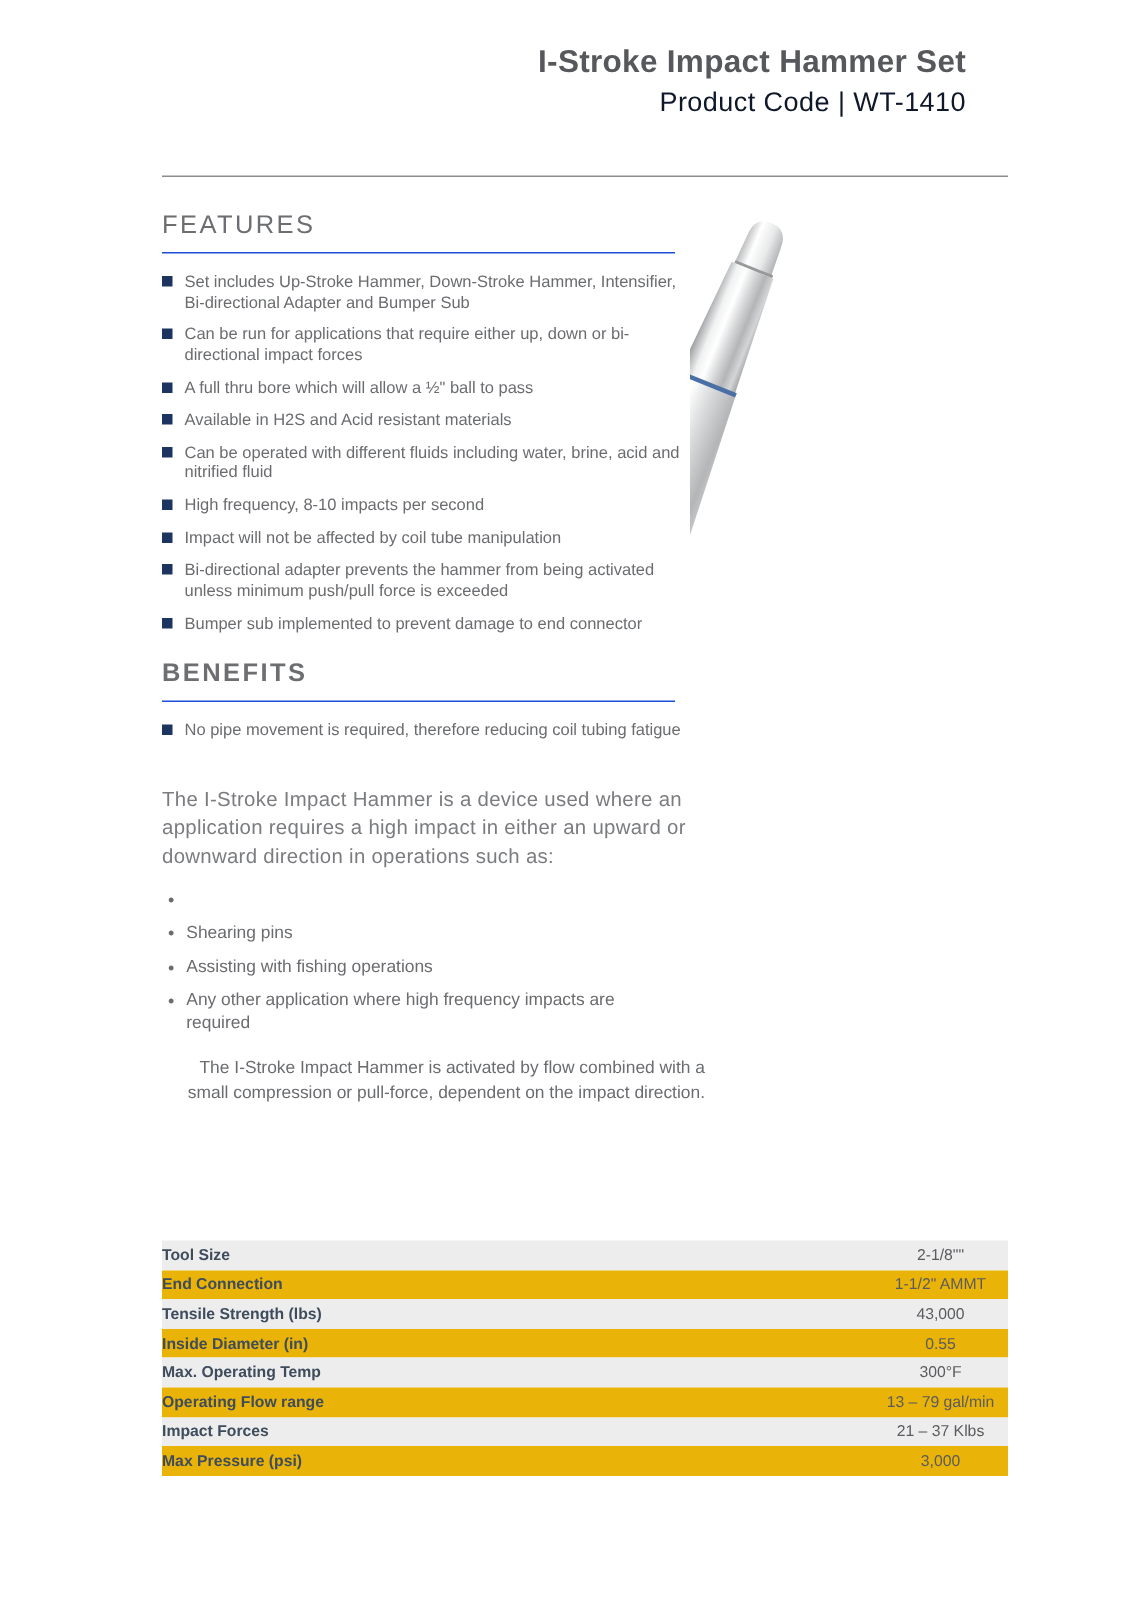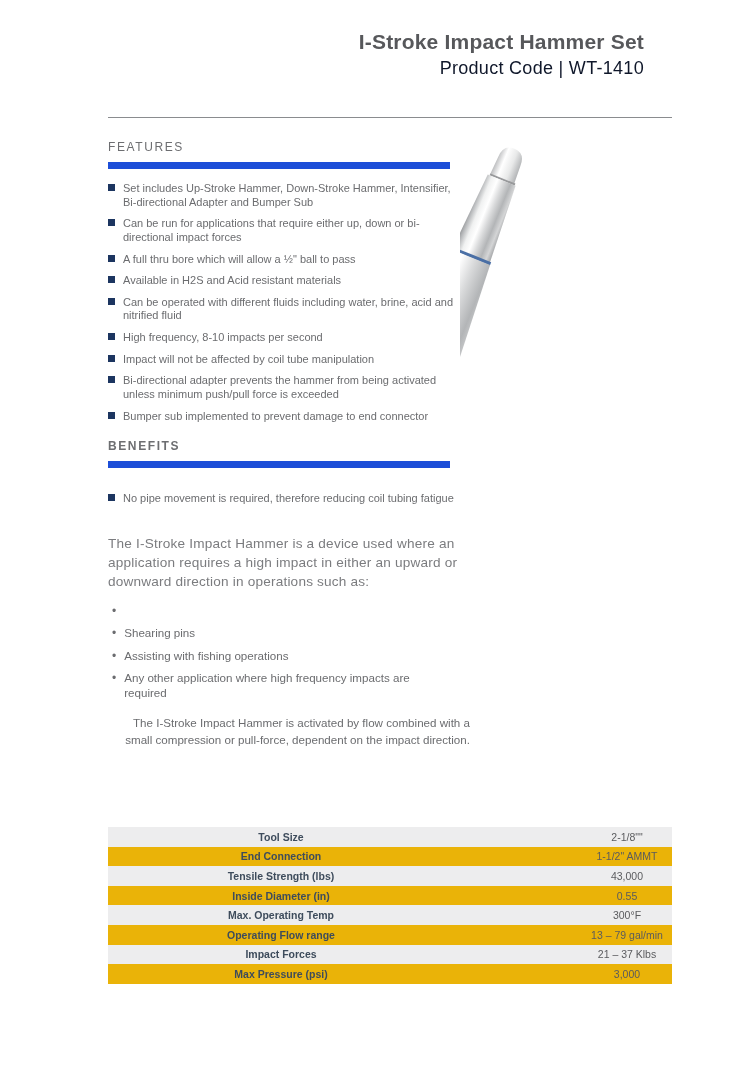--- a/index.html
+++ b/index.html
@@ -15,49 +15,49 @@
 
   
   .header { position:absolute; top:30px; right:28px; text-align:right; }
   .title { font-size:21px; font-weight:bold; color:#57585b; letter-spacing:0.2px; }
   .subtitle { font-size:18px; font-weight:400; color:#0f172a; margin-top:4px; letter-spacing:0.3px; }
   .top-rule { position:absolute; top:117px; left:30px; width:692px; height:1px; background:#8a8c8f; }
 
   
   .left-col { position:absolute; left:30px; top:140px; width:352px; }
   .section-heading {
-    font-size:12px; color:#6d6e71; letter-spacing:1.6px;
-    padding-bottom:8px; border-bottom:7px solid #1d4ed8; width:342px;
+    font-size:17px; color:#6d6e71; letter-spacing:1.6px;
+    padding-bottom:8px; border-bottom:1px solid #1d4ed8; width:342px;
   }
   .feature-list { margin-top:13px; }
   .feature-item { display:flex; margin-bottom:8px; }
   .sq-bullet { flex:0 0 auto; width:7px; height:7px; background:#1c3560; margin:2px 8px 0 0; }
   .feature-text { font-size:11px; line-height:1.24; color:#6b6c6f; width:332px; }
 
   .benefits-heading-wrap { margin-top:16px;font-weight:bold; }
-  .benefit-list { margin-top:24px; }
+  .benefit-list { margin-top:13px; }
 
   .intro-para { margin-top:28px; font-size:13.6px; line-height:1.4; color:#7b7c7f; width:352px; letter-spacing:0.2px; }
 
   .app-list { margin-top:13px; }
   .app-item { display:flex; margin-bottom:8px; }
   .dot-bullet { flex:0 0 auto; font-size:12px; color:#6b6c6f; margin:0 8px 0 4px; line-height:1.2; }
   .app-text { font-size:11.6px; line-height:1.25; color:#6b6c6f; width:310px; }
 
   .closing-para { margin-top:15px; font-size:11.6px; line-height:1.45; color:#6b6c6f; width:362px;text-align:right; }
 
   
   .tool-figure { position:absolute; left:382px; top:138px; width:345px; height:610px; }
 
   
   .spec-table { position:absolute; left:30px; top:827px; width:692px; }
   .spec-row { display:grid; grid-template-columns:1fr 1fr; height:19.6px; align-items:center; }
   .spec-row.odd { background:#ededee; }
   .spec-row.even { background:#eab308; }
-  .spec-label { text-align:center; font-size:10.5px; font-weight:600; color:#3e4c5c; }
+  .spec-label { font-size:10.5px; font-weight:600; color:#3e4c5c; }
   .spec-value { text-align:center; font-size:10.5px; color:#5a5b5e; }
 </style>
 </head>
 <body>
 
 <div class="page">
 
   <div class="header">
     <div class="title">I-Stroke Impact Hammer Set</div>
     <div class="subtitle">Product Code | WT-1410</div>

